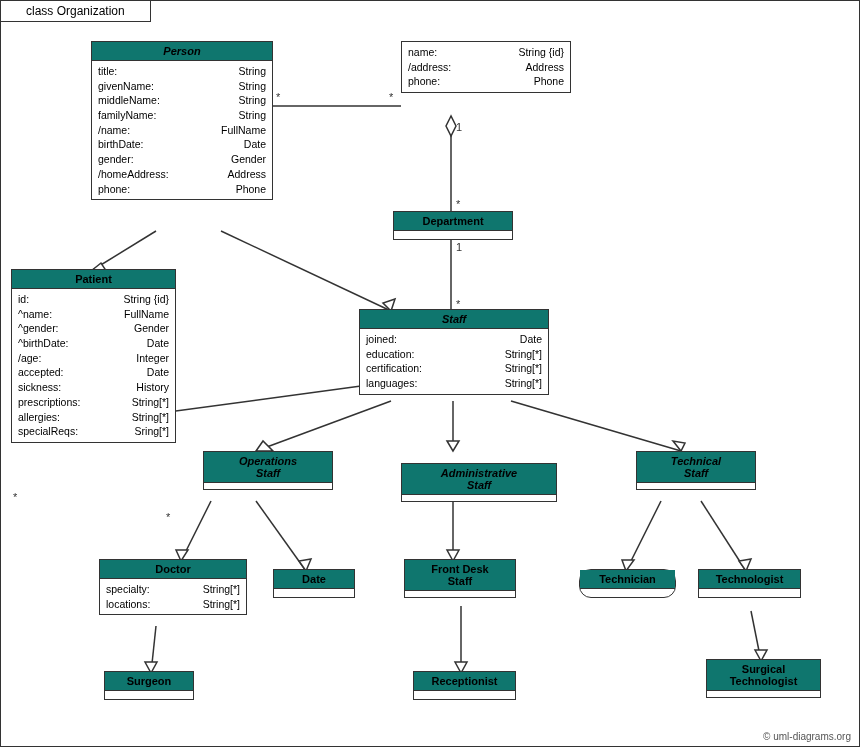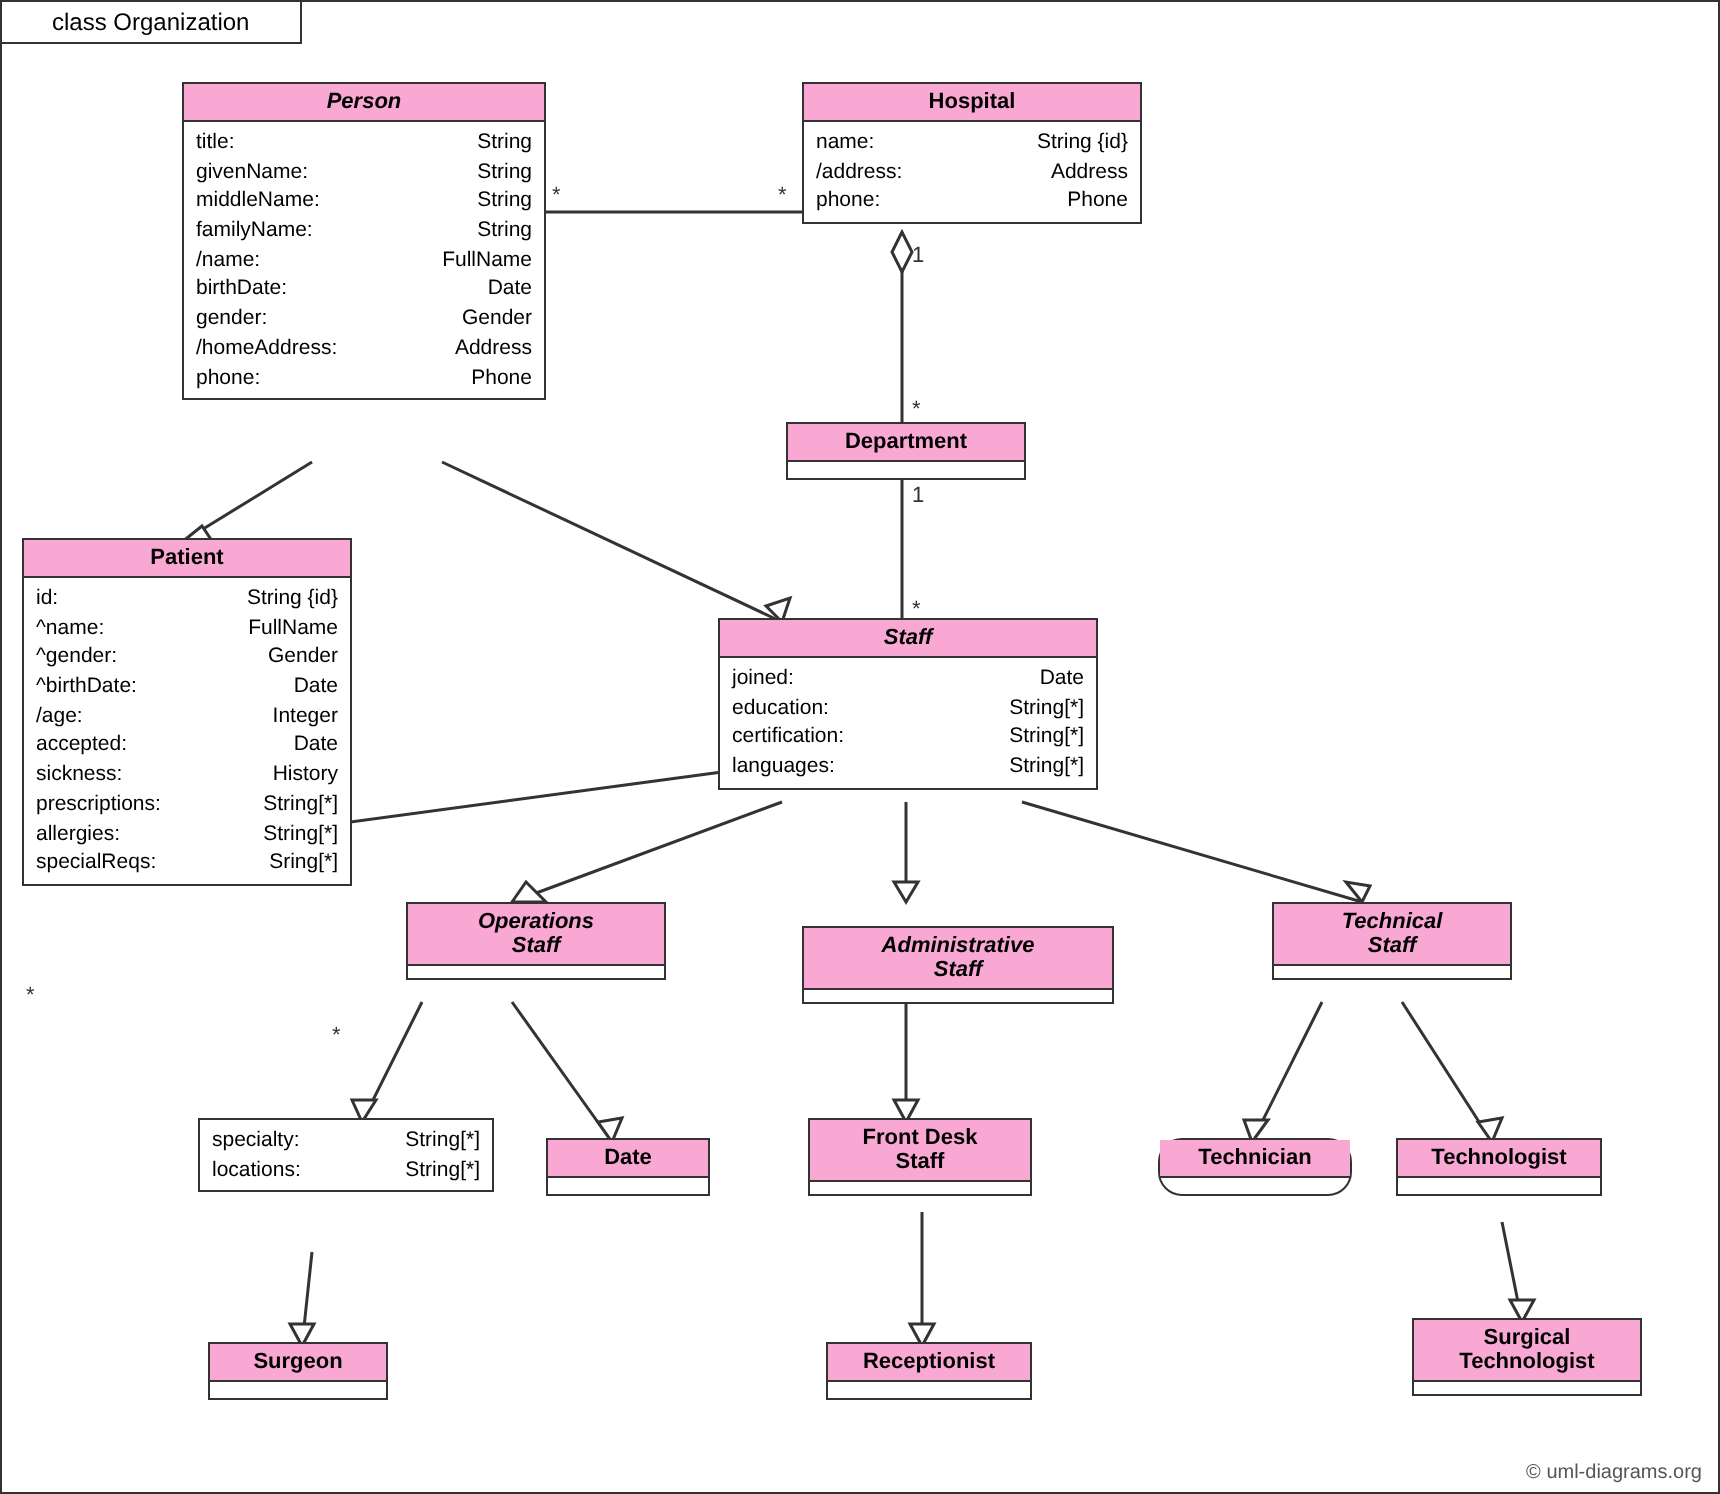--- a/index.html
+++ b/index.html
@@ -32,21 +32,21 @@
     .uml-class {
       position: absolute;
       border: 1.5px solid #333;
       background: #fff;
       text-align: center;
     }
     .uml-class .class-name {
       border-bottom: 1.5px solid #333;
       padding: 3px 6px;
       font-weight: bold;
-      background: #f9a8d4;
+      background: #0f766e;
       text-align: center;
     }
     .uml-class .class-name.italic {
       font-style: italic;
     }
     .uml-class .class-attrs {
       padding: 3px 6px;
       text-align: left;
       font-size: 10.5px;
       line-height: 1.4;
@@ -178,21 +178,20 @@
           <span class="attr-type">Address</span>
         </div>
       <div class="attr-row">
           <span class="attr-name">phone:</span>
           <span class="attr-type">Phone</span>
         </div>
     </div>
   </div>
 
   <div class="uml-class" style="left:400px; top:40px; width:170px;">
-    <div class="class-name">Hospital</div>
     <div class="class-attrs">
       <div class="attr-row">
           <span class="attr-name">name:</span>
           <span class="attr-type">String {id}</span>
         </div>
       <div class="attr-row">
           <span class="attr-name">/address:</span>
           <span class="attr-type">Address</span>
         </div>
       <div class="attr-row">
@@ -284,20 +283,21 @@
     <div class="class-name italic" style="font-style:italic;">Administrative<br>Staff</div>
     <div class="class-attrs" style="height:6px;"></div>
   </div>
 
   <div class="uml-class" style="left:635px; top:450px; width:120px; text-align:center;">
     <div class="class-name italic" style="font-style:italic;">Technical<br>Staff</div>
     <div class="class-attrs" style="height:6px;"></div>
   </div>
 
   <div class="uml-class" style="left:98px; top:558px; width:148px;">
+    <div class="class-name">Doctor</div>
     <div class="class-attrs">
       <div class="attr-row">
           <span class="attr-name">specialty:</span>
           <span class="attr-type">String[*]</span>
         </div>
       <div class="attr-row">
           <span class="attr-name">locations:</span>
           <span class="attr-type">String[*]</span>
         </div>
     </div>

